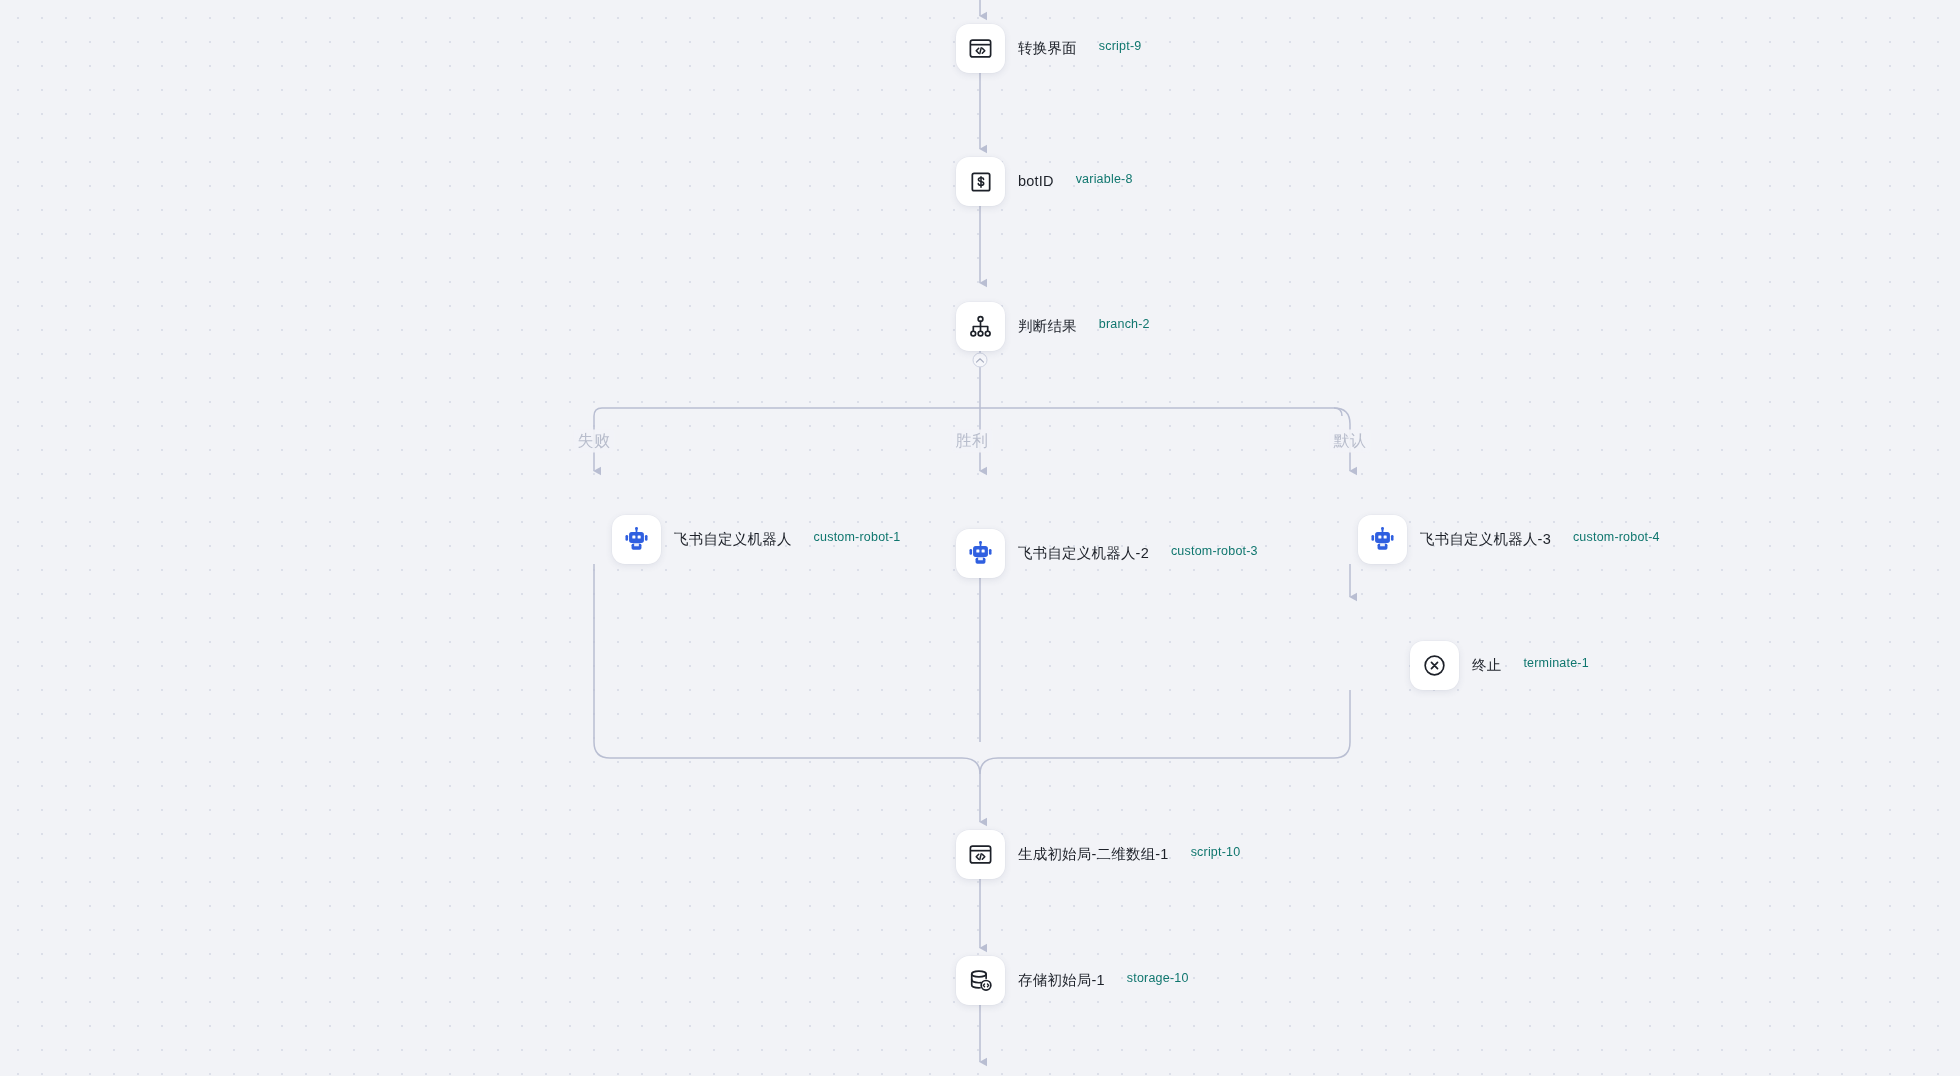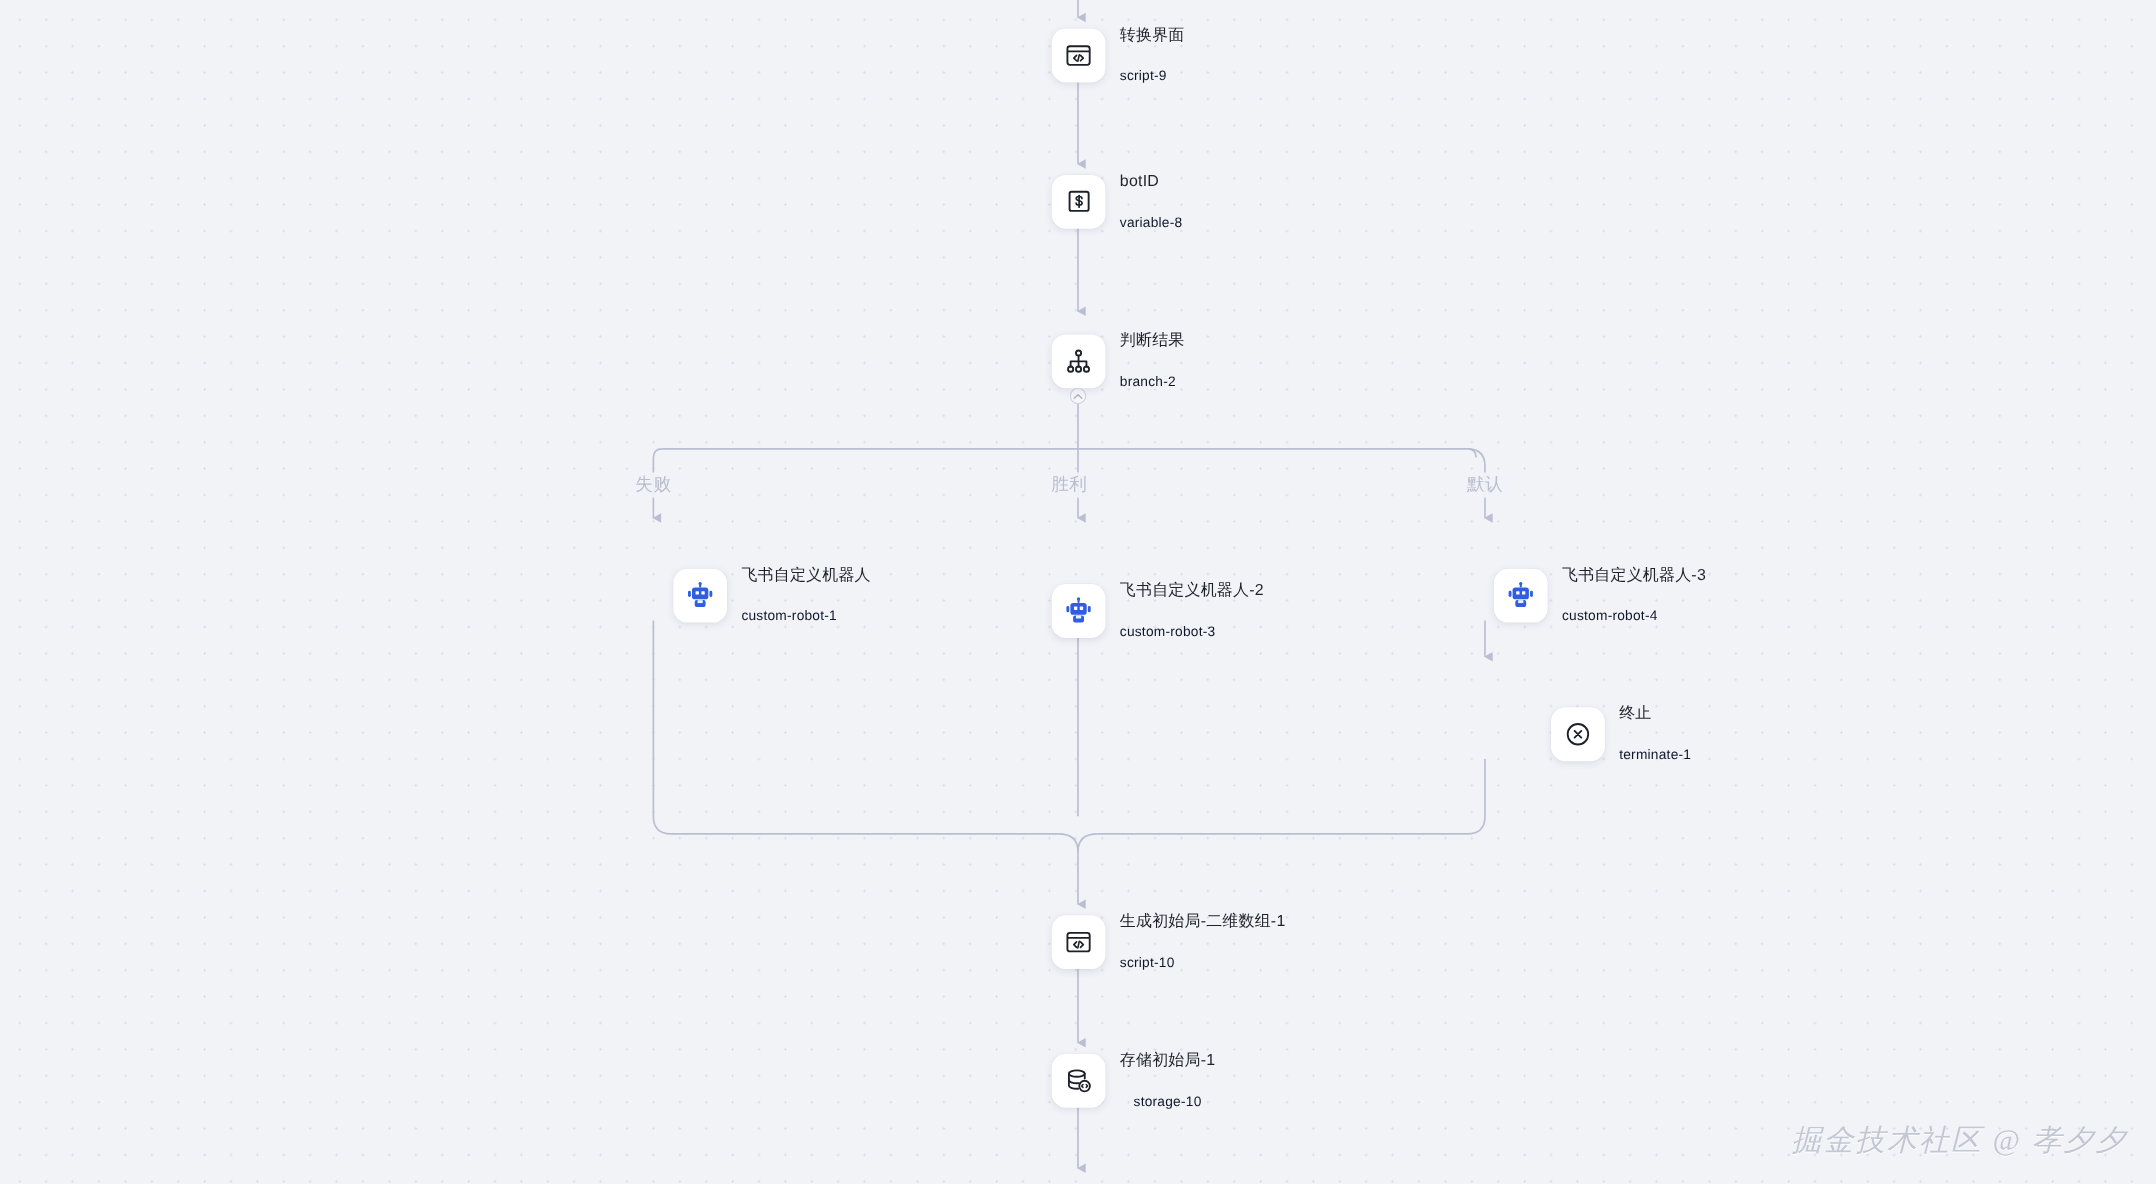--- a/index.html
+++ b/index.html
@@ -16,23 +16,23 @@
   #edges{ position:absolute; left:0; top:0; width:1960px; height:1076px; }
 
   
   .node{ position:absolute; display:flex; align-items:center; gap:13px; }
   .chip{
     width:49px; height:49px; border-radius:13px; background:#fff;
     box-shadow:0 2px 7px rgba(60,70,110,.10), 0 0 0 .5px rgba(80,90,130,.05);
     display:flex; align-items:center; justify-content:center; flex:0 0 auto;
   }
   .chip svg{ display:block; }
-  .meta{ display:flex; flex-direction:column; gap:22px; white-space:nowrap; }
+  .meta{ display:flex; gap:22px; white-space:nowrap; }
   .ttl{ font-size:14.5px; color:#1d2129; line-height:1.15; letter-spacing:.2px; }
-  .sub{ font-size:12.5px; color:#0f172a; line-height:1.1; letter-spacing:.2px; }
+  .sub{ font-size:12.5px; color:#0f766e; line-height:1.1; letter-spacing:.2px; }
 
   
   .blabel{
     position:absolute; font-size:16px; color:#b8bdcc; letter-spacing:.4px;
     background:rgba(242,243,247,.92); padding:1px 4px; border-radius:3px;
     transform:translate(-50%,-50%); white-space:nowrap;
   }
 
   
   .collapse{
@@ -248,14 +248,13 @@
           <span class="sub">storage-10</span>
         </div>
       </div>
     </div>
   <div id="labels-root">
       <div class="blabel" style="left: 594px; top: 441px;">失败</div>
       <div class="blabel" style="left: 972px; top: 441px;">胜利</div>
       <div class="blabel" style="left: 1350px; top: 441px;">默认</div>
     </div>
 
-  <div class="watermark">掘金技术社区 @ 孝夕夕</div>
 </div>
 
 </body></html>

